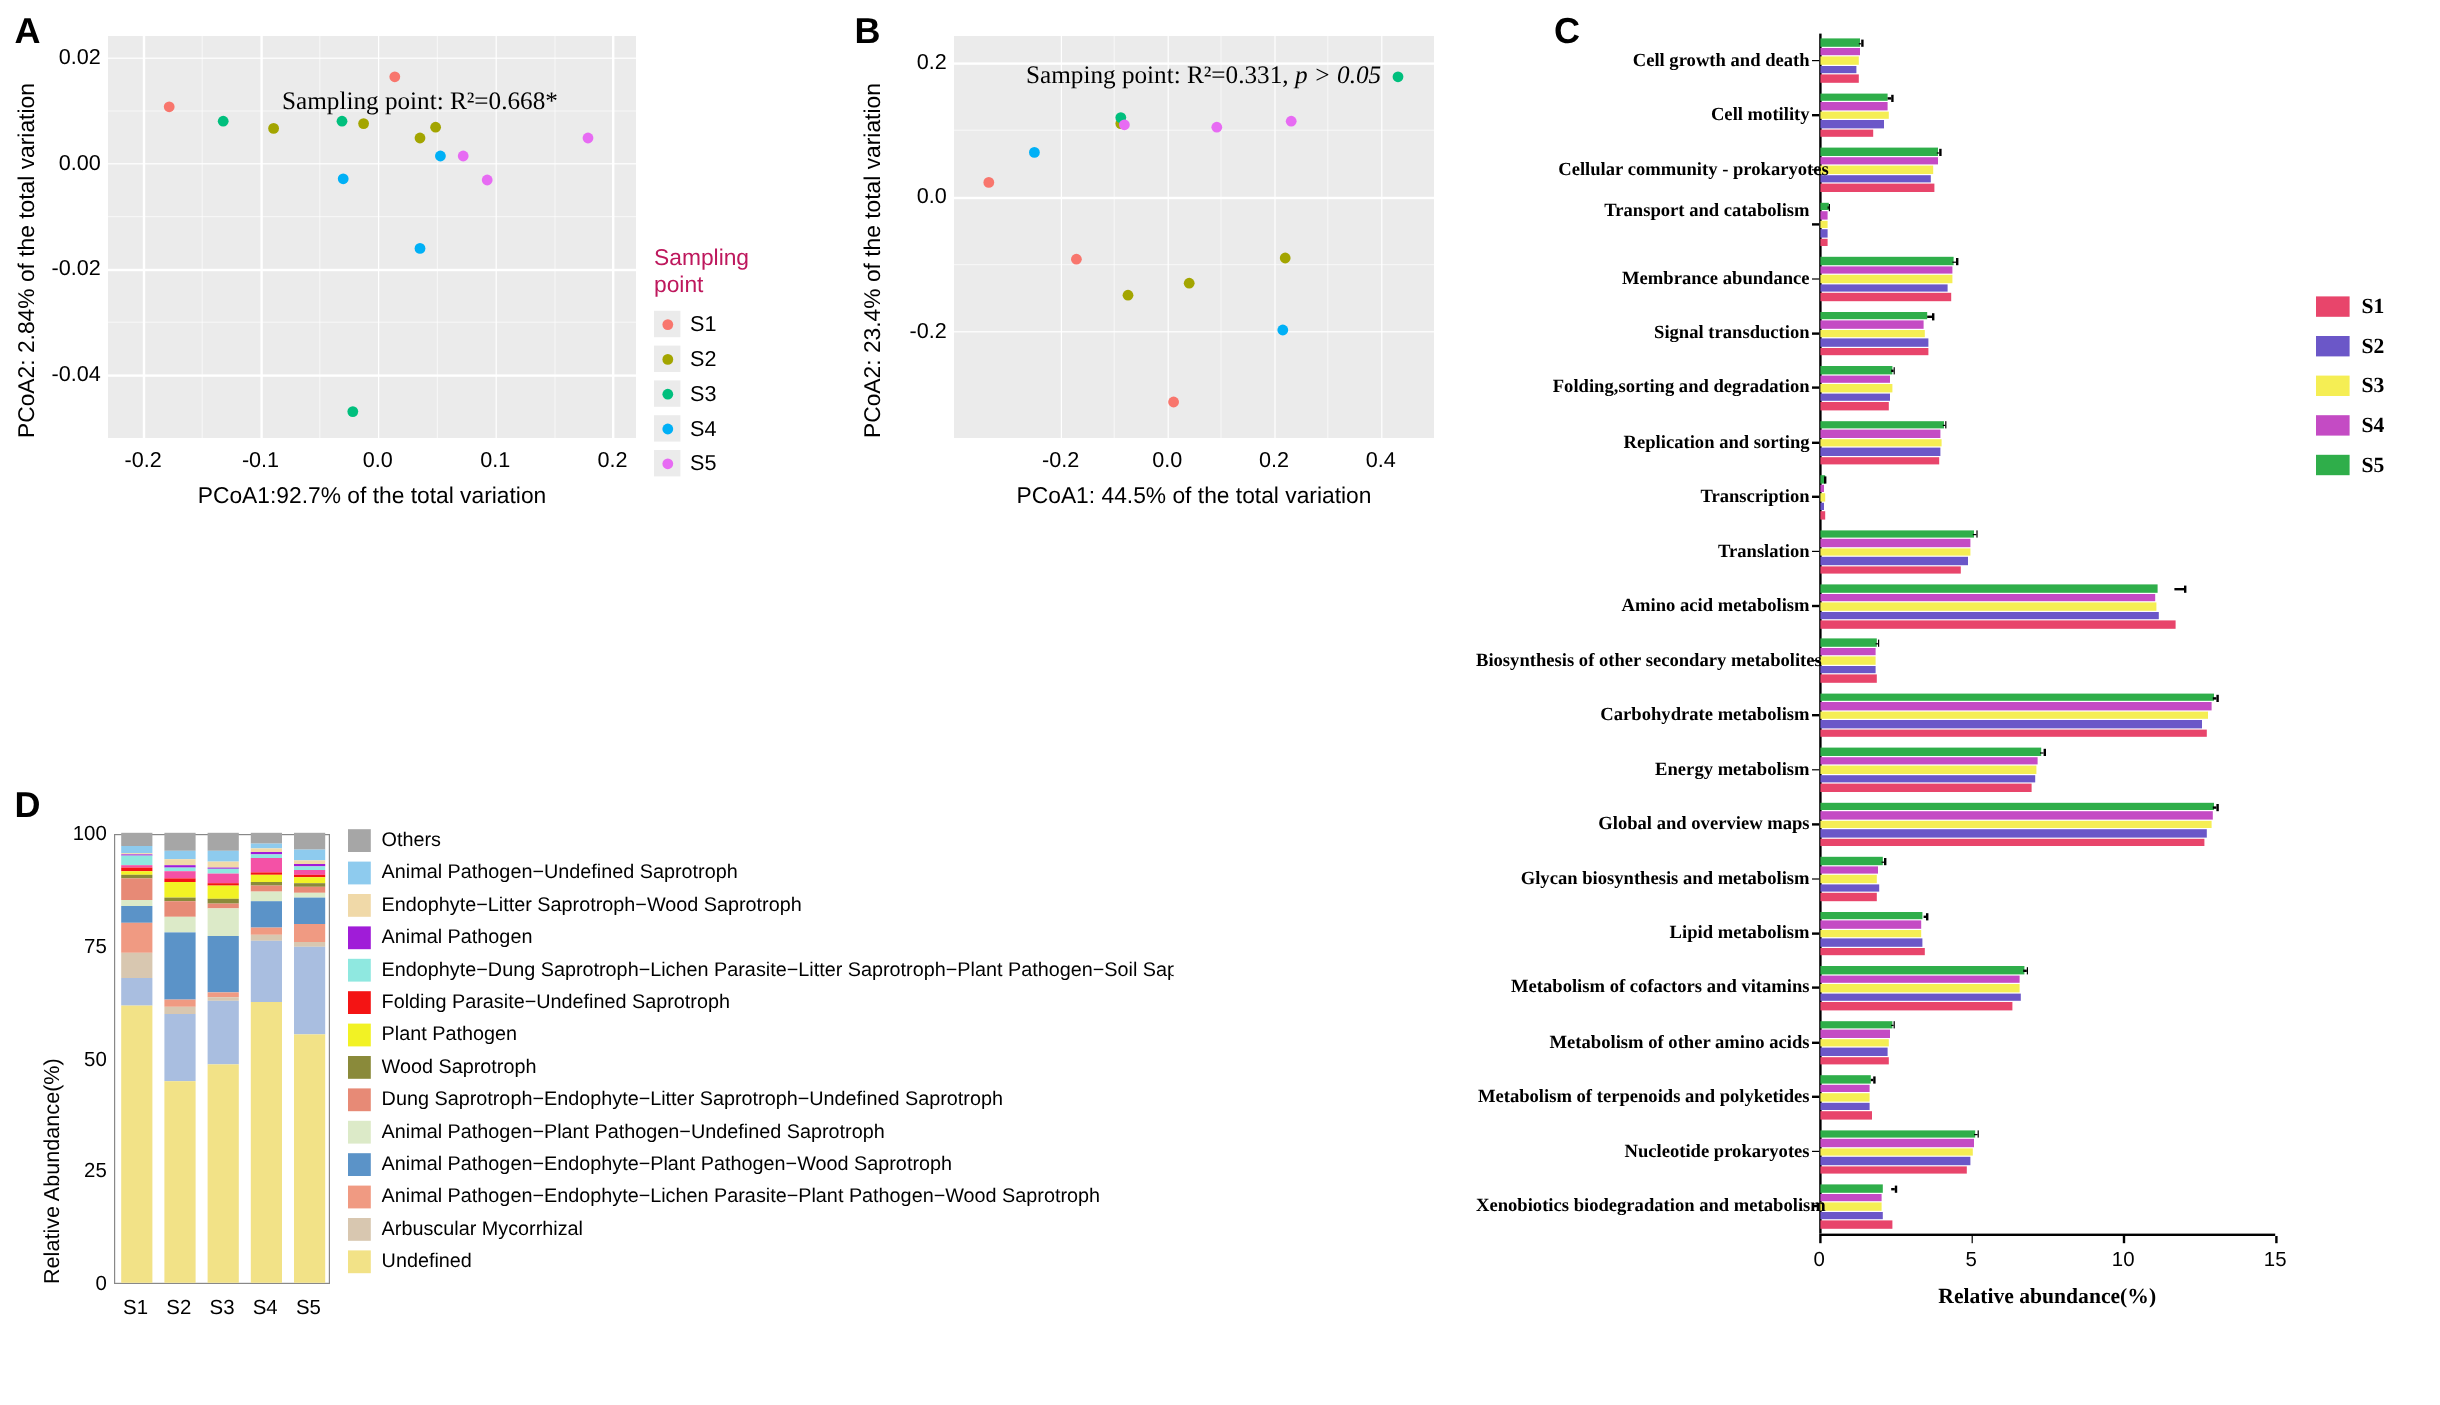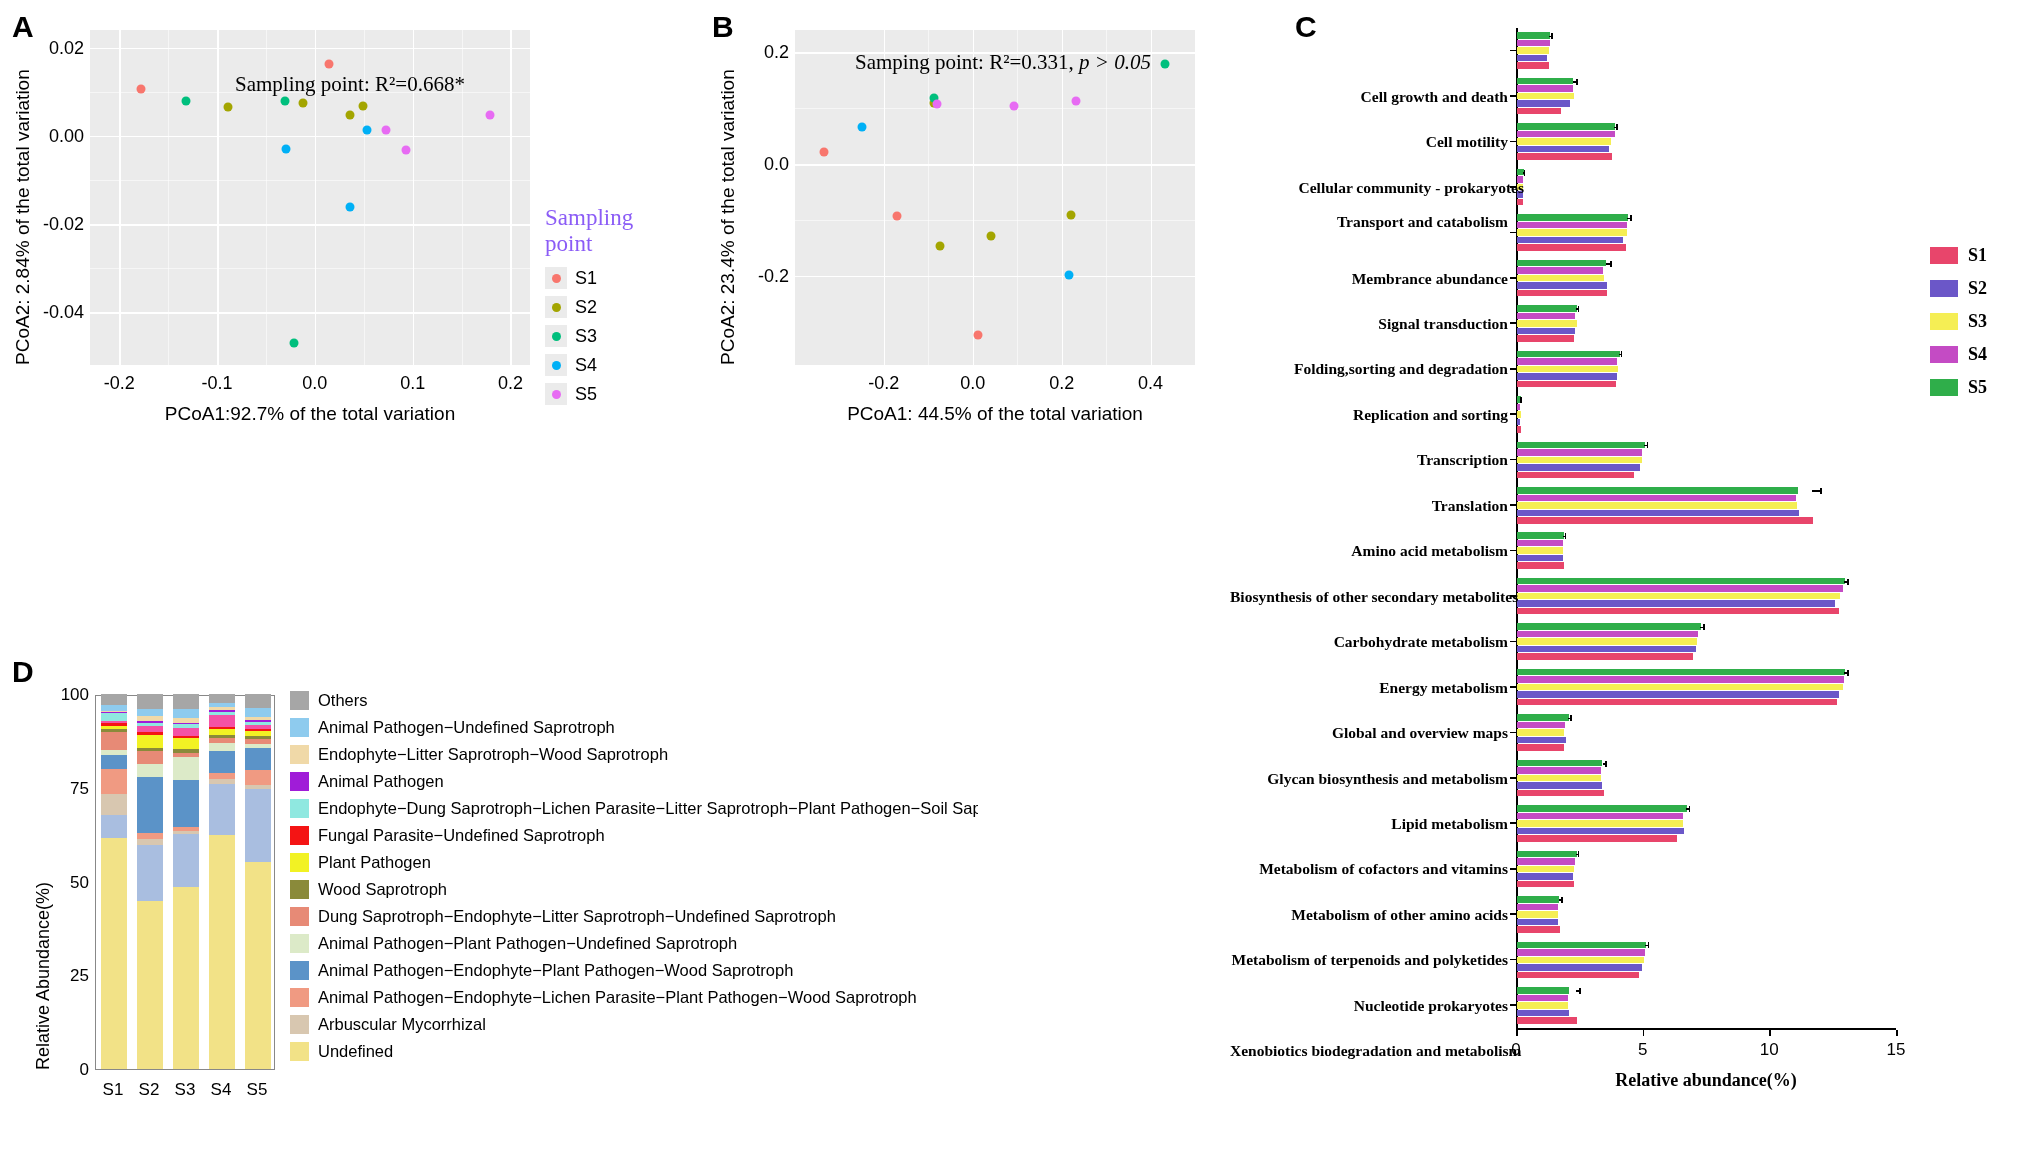--- a/index.html
+++ b/index.html
@@ -69,21 +69,21 @@
   .annot {
     position: absolute;
     font-size: 21px;
     color: #000;
     white-space: nowrap;
     font-family: "Liberation Serif", serif;
   }
   .annot .ital { font-style: italic; }
   
   .sc-legend { position: absolute; }
-  .sc-legend-title { font-size: 23px; color: #8b5cf6; margin-bottom: 10px; font-family: Liberation Serif, serif; }
+  .sc-legend-title { font-size: 19px; color: #be185d; margin-bottom: 10px; }
   .sc-legend-row { display:flex; align-items:center; margin-bottom: 7px; }
   .sc-legend-swatch {
     width: 22px; height: 22px; background: #EBEBEB;
     display:flex; align-items:center; justify-content:center;
     margin-right: 8px;
   }
   .sc-legend-dot { width: 9px; height: 9px; border-radius: 50%; }
   .sc-legend-label { font-size: 18px; color: #000; }
 
   
@@ -107,21 +107,20 @@
   
   #panelC { position: absolute; left: 1230px; top: 0px; width: 803px; height: 1171px; }
   #c-plot { position: absolute; left: 286px; top: 28px; width: 380px; height: 1000px; }
   .c-axisline { position:absolute; background: #000; }
   .c-cat-label {
     position: absolute;
     font-size: 15.5px; font-weight: bold; color: #000;
     text-align: right; white-space: nowrap;
     transform: translateY(-50%);
     font-family: "Liberation Serif", serif;
-    margin-top: 46px;
   }
   .c-bar { position: absolute; height: 6.5px; }
   .c-err { position: absolute; height: 1.5px; background: #000; }
   .c-err-cap { position:absolute; width: 1.5px; height: 6px; background:#000; }
   .c-xtick { position:absolute; font-size: 17px; color:#000; transform: translateX(-50%); }
   .c-xtitle { position:absolute; font-size: 18px; font-weight: bold; color:#000; transform: translateX(-50%); font-family: "Liberation Serif", serif;}
   #c-legend { position: absolute; left: 700px; top: 245px; }
   .c-legend-row { display:flex; align-items:center; margin-bottom: 12px; }
   .c-legend-swatch { width: 28px; height: 17px; margin-right: 10px; }
   .c-legend-label { font-size: 18px; font-weight: bold; color: #000; font-family:"Liberation Serif", serif; }
@@ -600,21 +599,21 @@
       <div class="d-legend-row">
         <div class="d-legend-swatch" style="background: rgb(160, 28, 216);"></div>
         <span class="d-legend-label" style="max-width: 660px;">Animal Pathogen</span>
       </div>
       <div class="d-legend-row">
         <div class="d-legend-swatch" style="background: rgb(143, 232, 224);"></div>
         <span class="d-legend-label" style="max-width: 660px;">Endophyte−Dung Saprotroph−Lichen Parasite−Litter Saprotroph−Plant Pathogen−Soil Saprotroph−Wood Saprotroph</span>
       </div>
       <div class="d-legend-row">
         <div class="d-legend-swatch" style="background: rgb(244, 20, 20);"></div>
-        <span class="d-legend-label" style="max-width: 660px;">Fungal Parasite−Undefined Saprotroph</span>
+        <span class="d-legend-label" style="max-width: 660px;">Folding Parasite−Undefined Saprotroph</span>
       </div>
       <div class="d-legend-row">
         <div class="d-legend-swatch" style="background: rgb(242, 242, 36);"></div>
         <span class="d-legend-label" style="max-width: 660px;">Plant Pathogen</span>
       </div>
       <div class="d-legend-row">
         <div class="d-legend-swatch" style="background: rgb(138, 138, 58);"></div>
         <span class="d-legend-label" style="max-width: 660px;">Wood Saprotroph</span>
       </div>
       <div class="d-legend-row">

